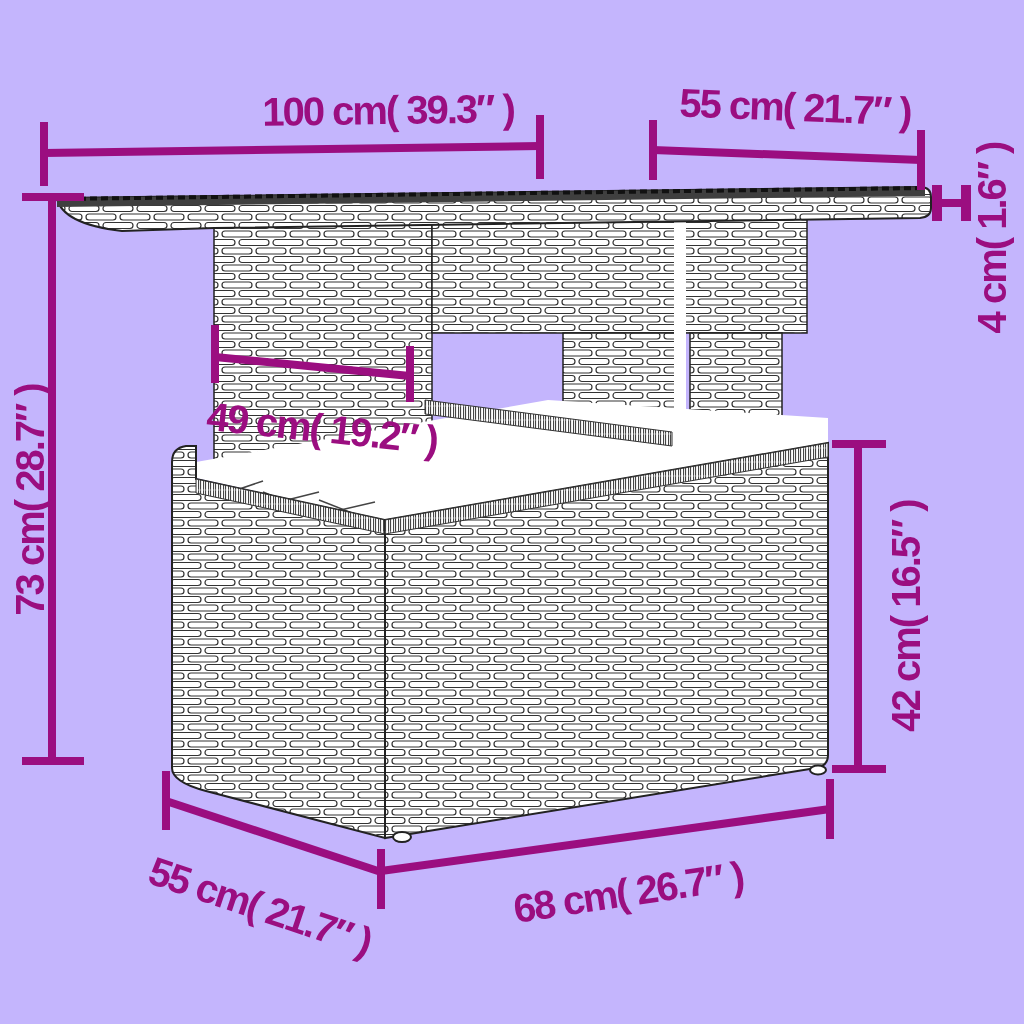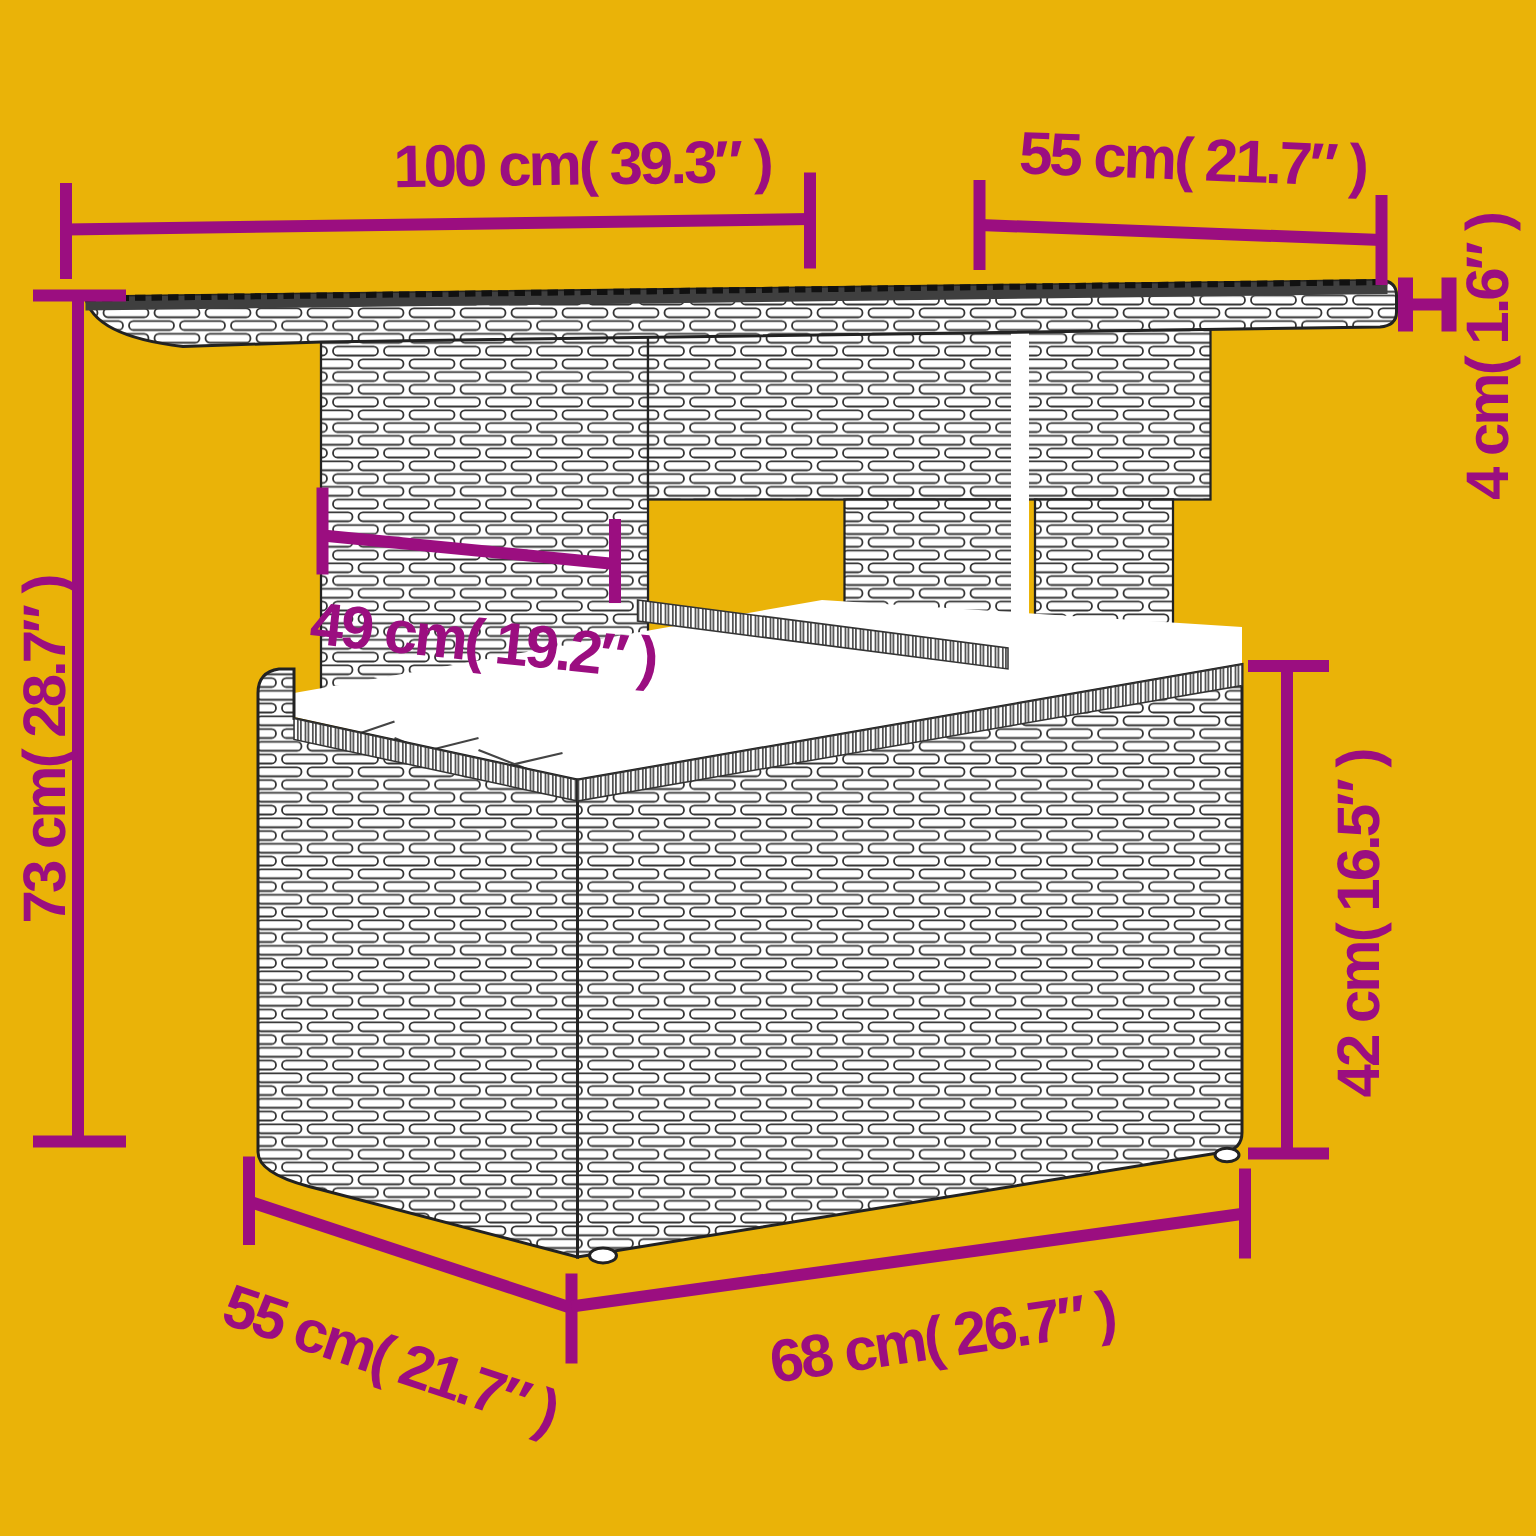--- a/index.html
+++ b/index.html
@@ -1,16 +1,16 @@
 <!DOCTYPE html>
 <html><head>
 <meta charset="utf-8">
 <style>
   html,body{margin:0;padding:0;background:#ffffff;}
-  #stage{position:relative;width:1024px;height:1024px;background:#eab308;overflow:hidden;
+  #stage{position:relative;width:1024px;height:1024px;background:#c4b5fd;overflow:hidden;
          font-family:"Liberation Sans",sans-serif;}
   #stage svg{position:absolute;left:0;top:0;}
   .dim-label{
     position:absolute;
     font-family:"Liberation Sans",sans-serif;
     font-weight:bold;
     font-size:40px;
     line-height:1;
     letter-spacing:-2px;
     color:#9B0E80;

